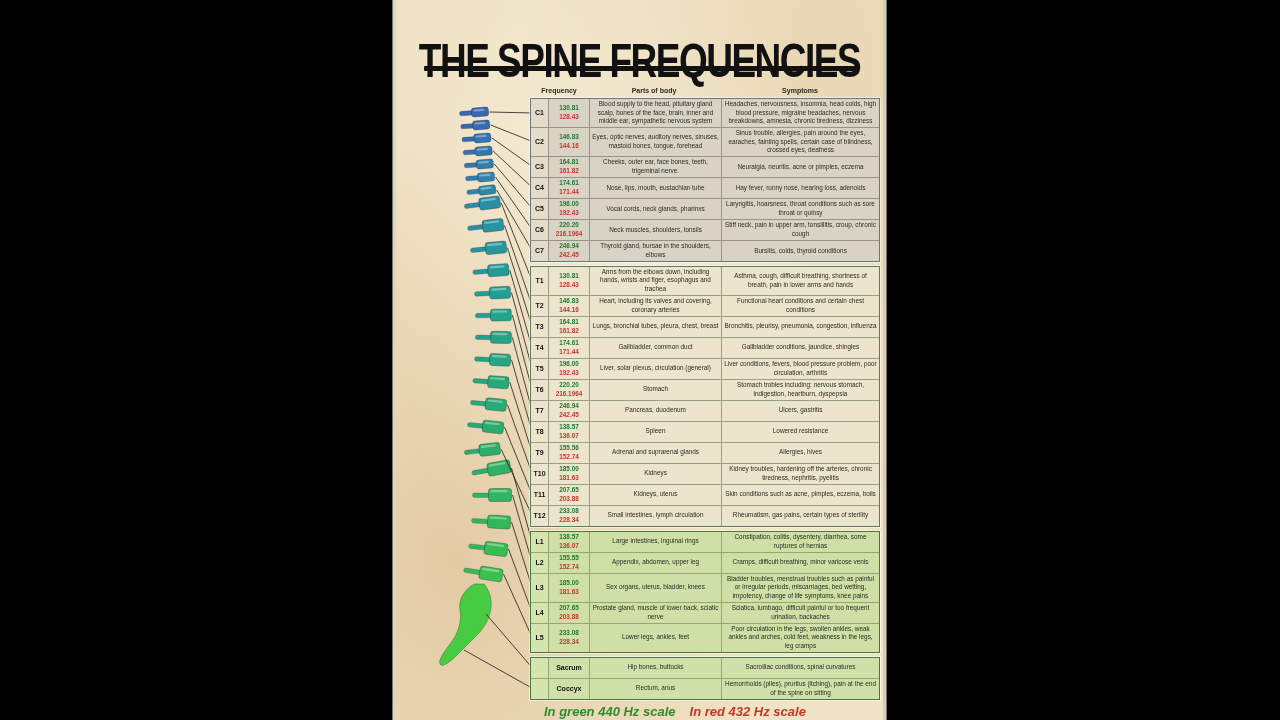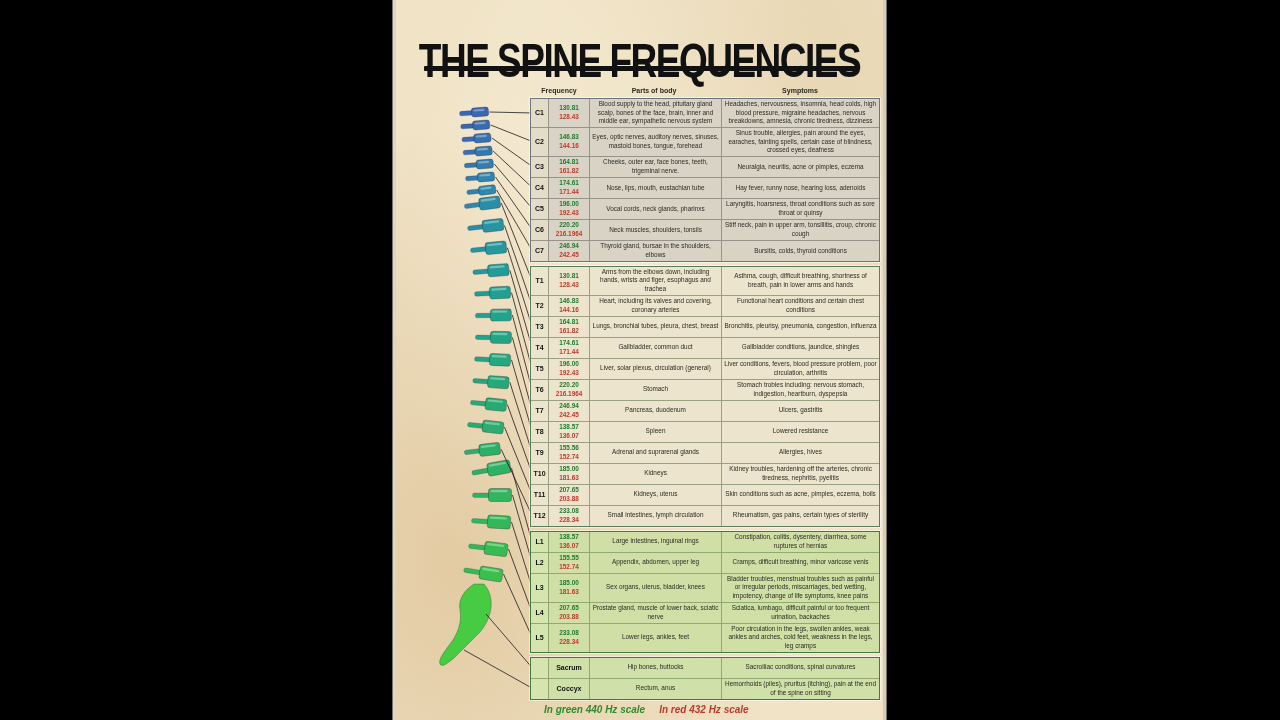--- a/index.html
+++ b/index.html
@@ -46,21 +46,21 @@
   .cell{
     display:flex;flex-direction:column;align-items:center;justify-content:center;
     text-align:center;padding:1px 2px;font-size:6.4px;line-height:1.35;color:#2b2b23;box-sizing:border-box;
   }
   .cell.c-label{font-size:7px;font-weight:700;color:#111;background:var(--labelBg);}
   .cell.c-freq,.cell.c-parts,.cell.c-sympt{border-left:1px solid var(--line);}
   .freq-g{font-weight:700;color:var(--freqGreen);}
   .freq-r{font-weight:700;color:var(--freqRed);}
   .sac-name{font-weight:700;font-size:7px;color:#111;}
   .t-footer{
-    margin-top:3px;padding-left:14px;font-size:10px;font-style:italic;font-weight:700;white-space:nowrap;
+    margin-top:3px;padding-left:14px;font-size:13px;font-style:italic;font-weight:700;white-space:nowrap;
   }
   .note-green{color:#2e8b2e;margin-right:14px;}
   .note-red{color:#c0392b;}
 </style>
 </head>
 <body>
 
 <div class="stage">
   <div class="poster" id="poster">
 

